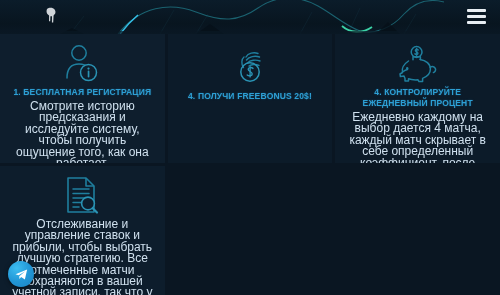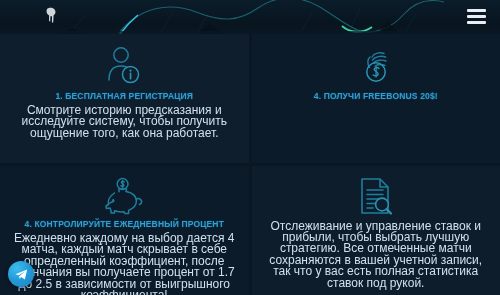--- a/index.html
+++ b/index.html
@@ -57,21 +57,21 @@
     border-radius: 1px;
   }
 
   
   .grid {
     position: absolute;
     left: 0; top: 34px;
     width: 500px;
     height: 261px;
     display: grid;
-    grid-template-columns: 1fr 1fr;
+    grid-template-columns: 1fr 1fr 1fr;
     grid-template-rows: 1fr 1fr;
     gap: 3px;
     background: #0a1622;
   }
   .card {
     position: relative;
     background: #0d1d2c;
     display: flex;
     flex-direction: column;
     align-items: center;

